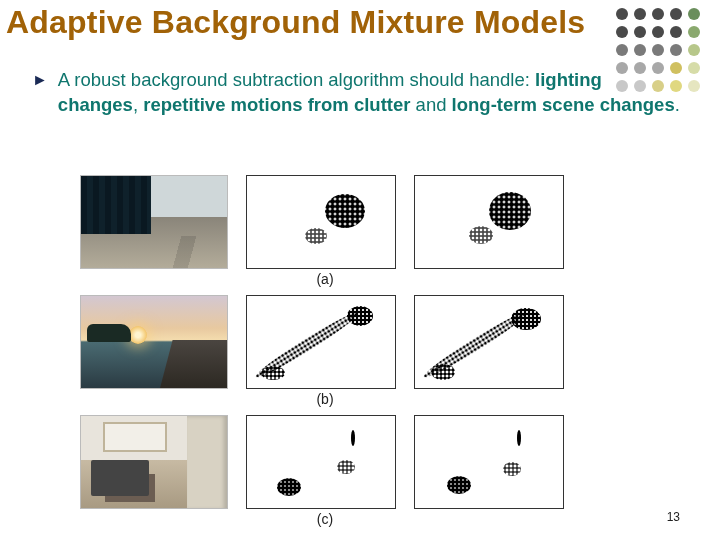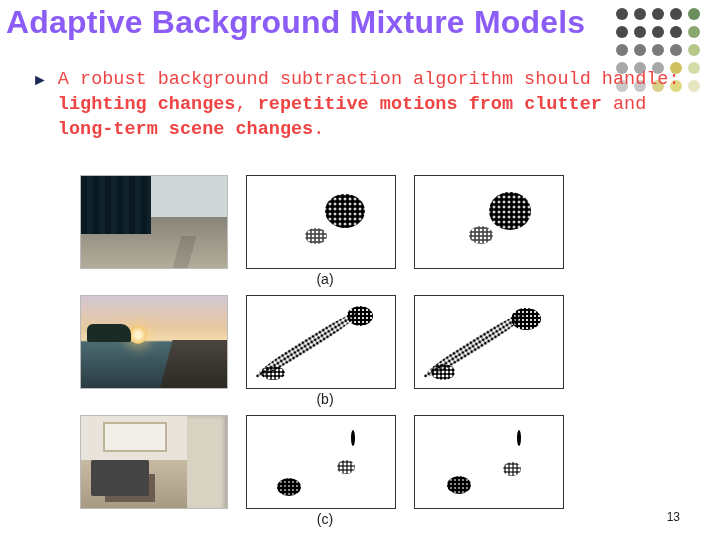--- a/index.html
+++ b/index.html
@@ -10,21 +10,21 @@
     font-family: Arial, Helvetica, sans-serif;
     position: relative;
     overflow: hidden;
   }
   .title {
     position: absolute;
     top: 4px;
     left: 6px;
     font-size: 32px;
     font-weight: bold;
-    color: #8b5cf6;
+    color: #a16207;
     letter-spacing: 0.2px;
   }
   .dot-grid {
     position: absolute;
     top: 8px;
     right: 18px;
     display: grid;
     grid-template-columns: repeat(5, 14px);
     grid-auto-rows: 14px;
     gap: 4px;
@@ -44,22 +44,22 @@
     gap: 10px;
   }
   .bullet-mark {
     font-size: 16px;
     color: #1a2a55;
     margin-top: 3px;
   }
   .bullet-text {
     font-size: 18.5px;
     line-height: 1.35;
-    color: #ef4444;
-    font-family: Liberation Mono, monospace;
+    color: #0f766e;
+    font-family: Liberation Sans, sans-serif;
   }
   .bullet-text .bold { font-weight: bold; }
   .figures {
     position: absolute;
     top: 175px;
     left: 80px;
     width: 560px;
   }
   .fig-row {
     display: flex;

